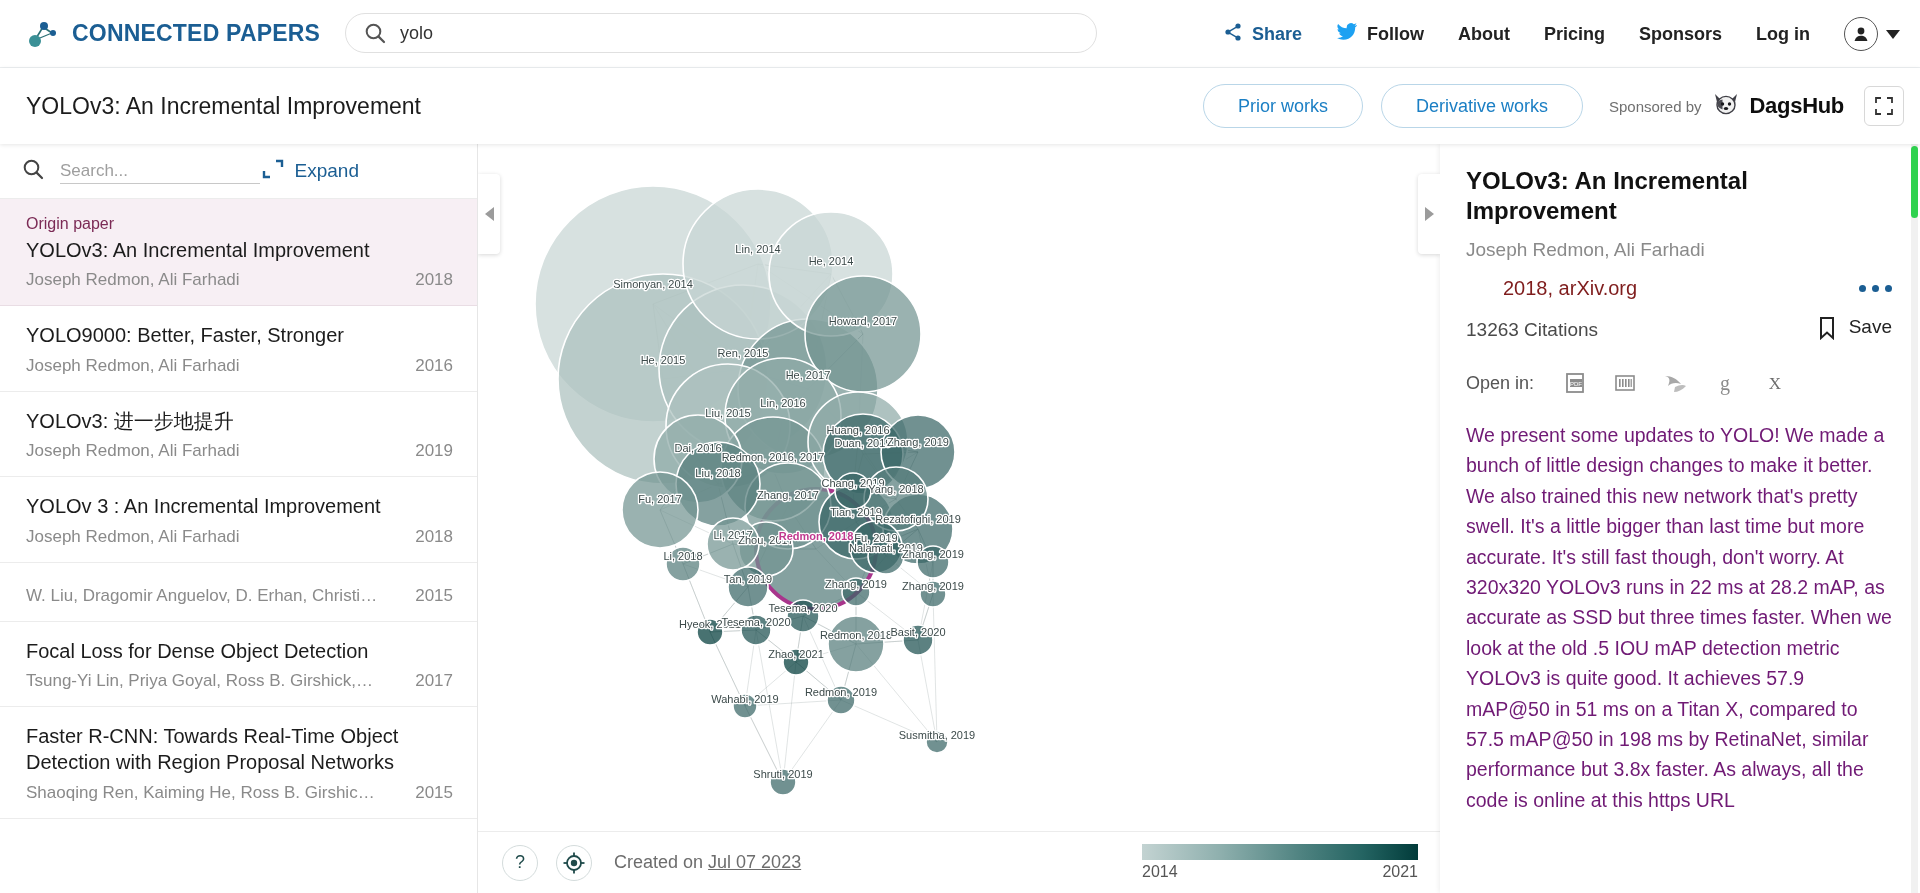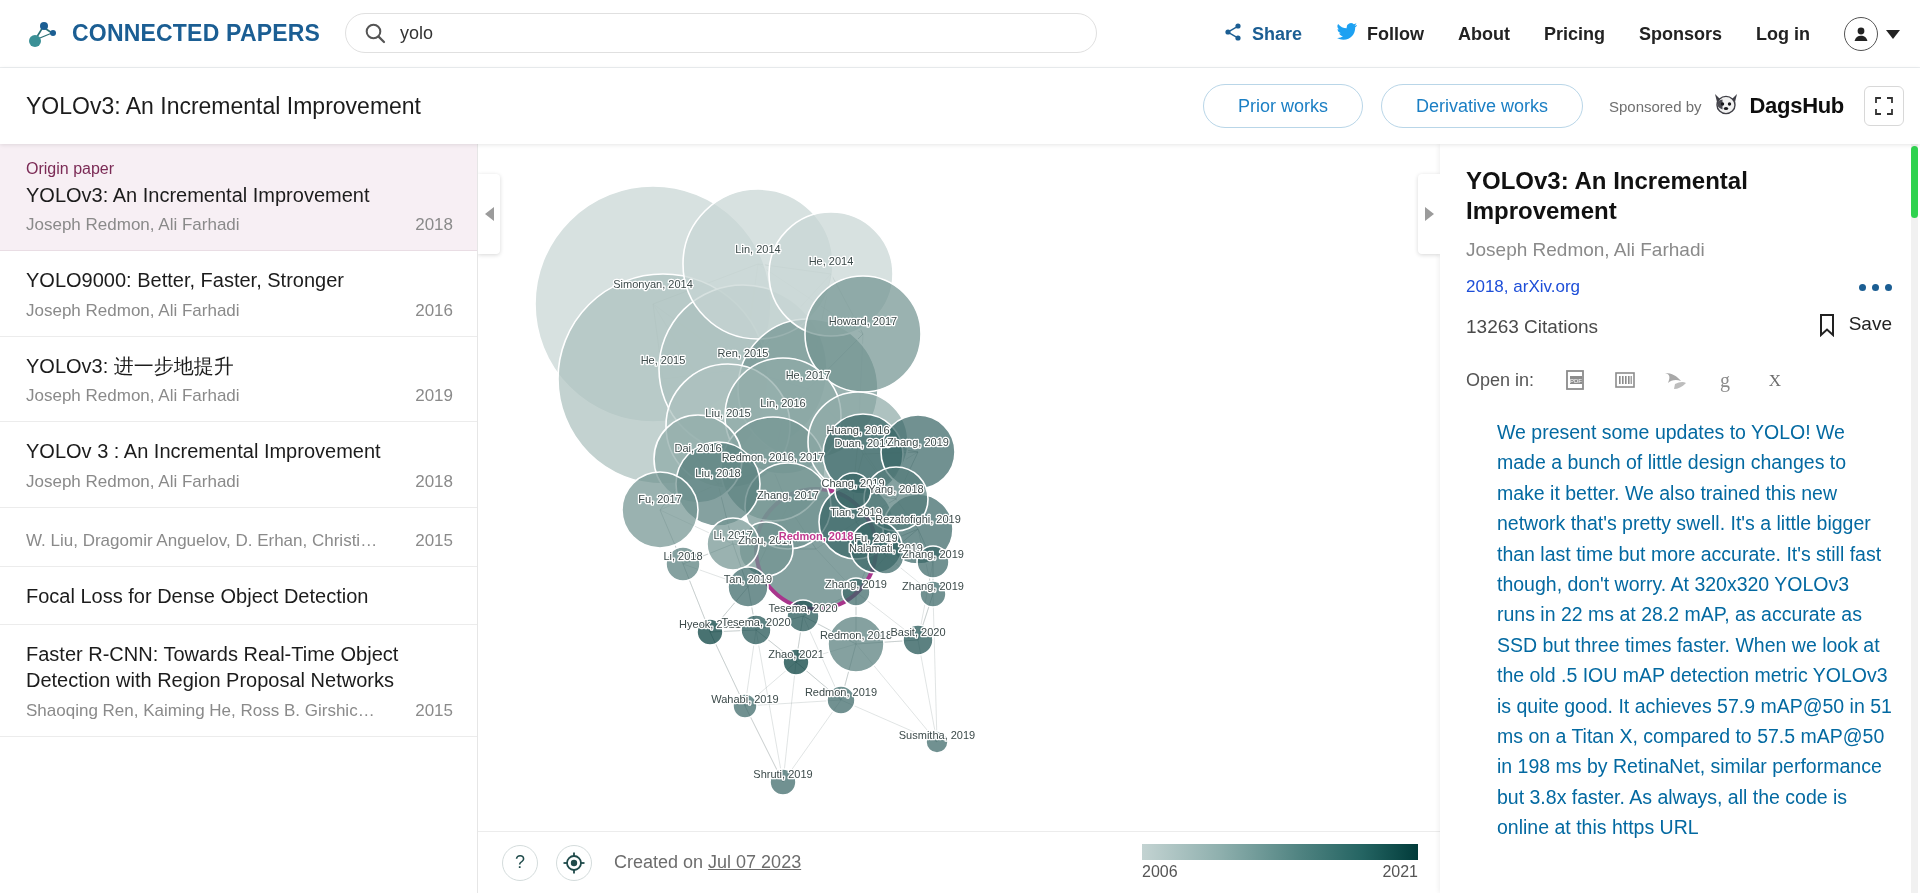--- a/index.html
+++ b/index.html
@@ -166,32 +166,32 @@
     position: absolute; top: 144px; right: 0; width: 480px; height: 749px;
     background: #fff; box-shadow: -1px 0 5px rgba(0,0,0,.07); padding: 22px 28px 0 26px;
     overflow: hidden;
   }
   .d-title { font-size: 24px; font-weight: bold; color: #111; line-height: 1.25; }
   .d-authors { font-size: 19px; color: #8a8a8a; margin-top: 13px; }
   .d-row {
     display: flex; align-items: center; justify-content: space-between;
     margin-top: 16px;
   }
-  .d-venue { font-size: 17px; color: #1d4ed8; }
+  .d-venue { font-size: 20px; color: #7f1d1d; margin-left: 37px; }
   .dots { display: flex; gap: 6px; cursor: pointer; }
   .dots i { width: 7px; height: 7px; border-radius: 50%; background: #1b5e93; display: block; }
   .d-cites { font-size: 19px; color: #4a4a4a; }
   .save-btn { display: flex; align-items: flex-start; gap: 12px; cursor: pointer; }
   .save-lbl { font-size: 19px; color: #222; }
   .openin { display: flex; align-items: center; gap: 24px; margin-top: 26px; }
   .openin-lbl { font-size: 18px; color: #555; margin-right: 4px; }
   .oi-icon { cursor: pointer; display: flex; align-items: center; justify-content: center;
              width: 26px; height: 26px; color: #8c8c8c; }
   .abstract {
-    margin-top: 24px; font-size: 19.5px; line-height: 1.56; color: #0369a1; margin-left: 31px;
+    margin-top: 24px; font-size: 19.5px; line-height: 1.56; color: #701a75;
   }
   .scroll-track {
     position: absolute; right: 2px; top: 0; width: 7px; height: 749px; background: #f1f1f1;
   }
   .scroll-thumb {
     position: absolute; right: 2px; top: 2px; width: 7px; height: 72px;
     background: #2fd24f; border-radius: 4px;
   }
   .node-label {
     font-size: 11px; fill: #3c4a4a; font-family: "Liberation Sans", sans-serif;
@@ -299,20 +299,38 @@
       </div>
       <div class="fullscreen-btn">
         <svg width="20" height="20" viewBox="0 0 20 20">
           <path d="M2 7V2h5M18 7V2h-5M2 13v5h5M18 13v5h-5" fill="none" stroke="#333" stroke-width="1.8"></path>
         </svg>
       </div>
     </div>
   </div>
 
   <div class="sidebar">
+    <div class="sb-search">
+      <span>
+        <svg width="22" height="22" viewBox="0 0 22 22">
+          <circle cx="9.5" cy="9.5" r="6.8" fill="none" stroke="#444" stroke-width="2"></circle>
+          <line x1="14.6" y1="14.6" x2="20" y2="20" stroke="#444" stroke-width="2.2" stroke-linecap="round"></line>
+        </svg>
+      </span>
+      <input class="sb-search-input" placeholder="Search..." style="">
+      <div class="expand-btn">
+        <span>
+          <svg width="22" height="20" viewBox="0 0 22 20">
+            <path d="M14 2h6v6" fill="none" stroke="#1b5e93" stroke-width="2.4"></path>
+            <path d="M8 18H2v-6" fill="none" stroke="#1b5e93" stroke-width="2.4"></path>
+          </svg>
+        </span>
+        <span>Expand</span>
+      </div>
+    </div>
     <div id="paper-list">
         <div class="paper-item origin">
           <div class="origin-tag">Origin paper</div>
           <div class="pi-title">YOLOv3: An Incremental Improvement</div>
           <div class="pi-meta">
             <span class="pi-authors">Joseph Redmon, Ali Farhadi</span>
             <span class="pi-year">2018</span>
           </div>
         </div>
         <div class="paper-item">
@@ -337,20 +355,24 @@
           </div>
         </div>
         <div class="paper-item">
           <div class="pi-meta">
             <span class="pi-authors">W. Liu, Dragomir Anguelov, D. Erhan, Christian…</span>
             <span class="pi-year">2015</span>
           </div>
         </div>
         <div class="paper-item">
           <div class="pi-title">Focal Loss for Dense Object Detection</div>
+          <div class="pi-meta">
+            <span class="pi-authors">Tsung-Yi Lin, Priya Goyal, Ross B. Girshick,…</span>
+            <span class="pi-year">2017</span>
+          </div>
         </div>
         <div class="paper-item">
           <div class="pi-title">Faster R-CNN: Towards Real-Time Object Detection with Region Proposal Networks</div>
           <div class="pi-meta">
             <span class="pi-authors">Shaoqing Ren, Kaiming He, Ross B. Girshick, Jia…</span>
             <span class="pi-year">2015</span>
           </div>
         </div>
       </div>
   </div>
@@ -633,21 +655,21 @@
         </svg>
       </div>
       <div class="created-txt">
         <span>Created on</span>
         <u>Jul 07 2023</u>
       </div>
 
       <div class="legend">
         <div class="legend-bar"></div>
         <div class="legend-labels">
-          <span>2006</span>
+          <span>2014</span>
           <span>2021</span>
         </div>
       </div>
     </div>
   </div>
 
   <div class="detail">
     <div class="d-title">YOLOv3: An Incremental Improvement</div>
     <div class="d-authors">Joseph Redmon, Ali Farhadi</div>
 

